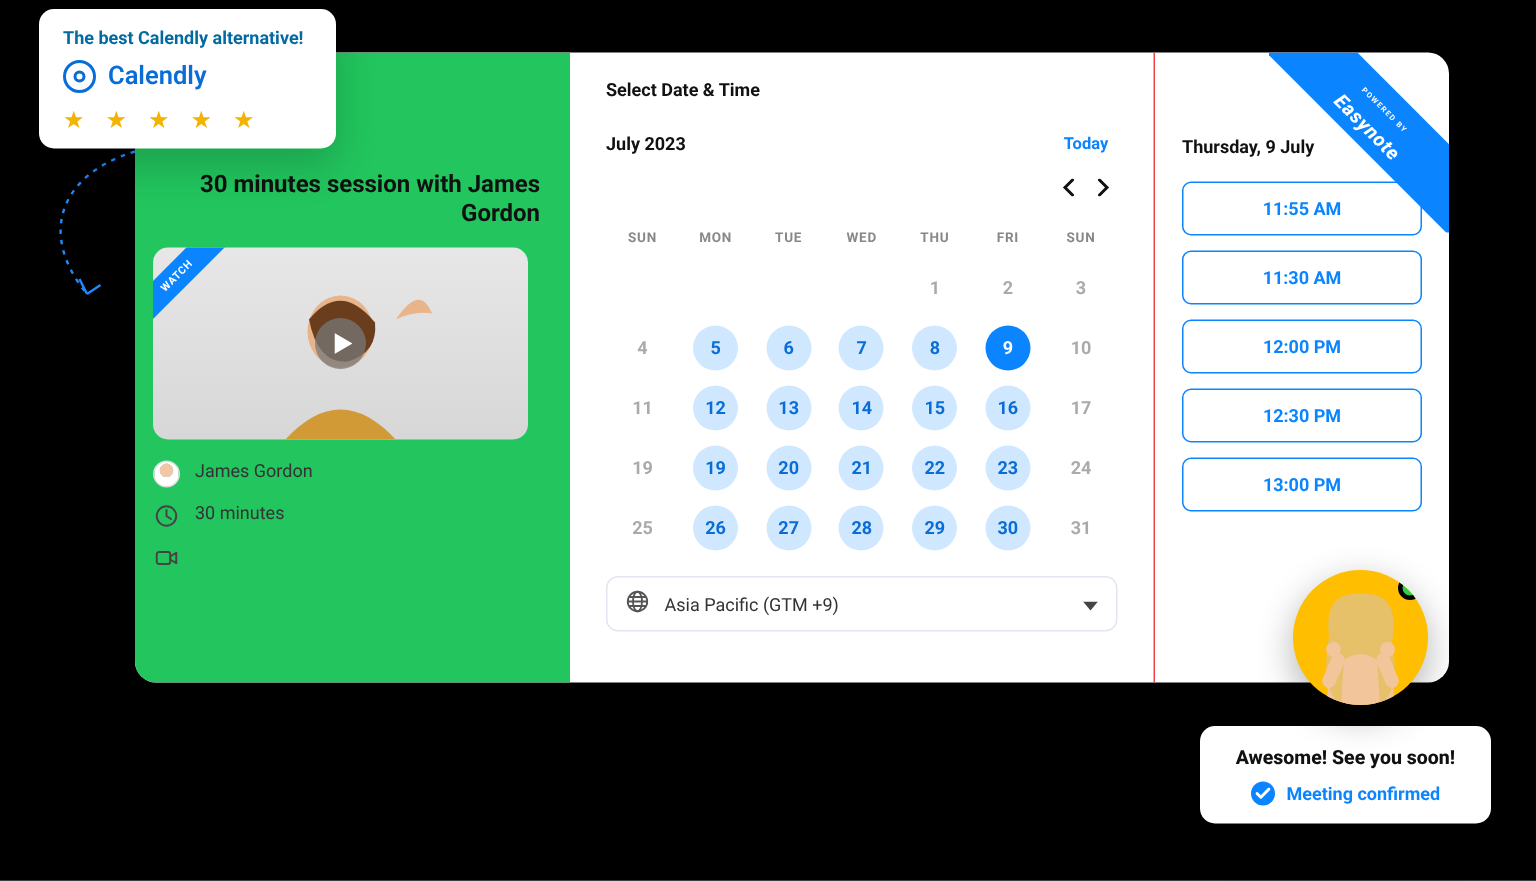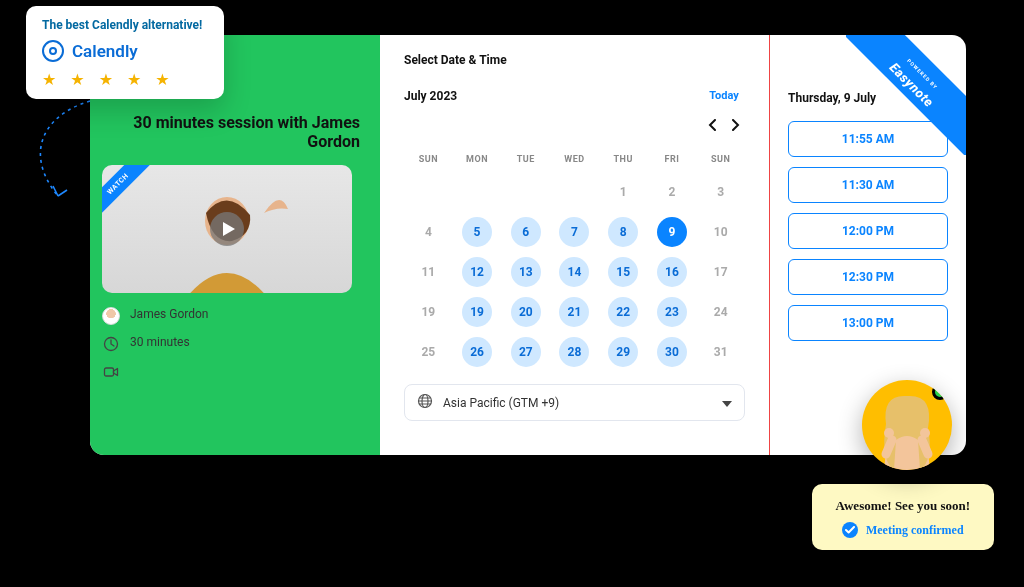--- a/index.html
+++ b/index.html
@@ -190,23 +190,23 @@
     display:flex; align-items:flex-end; justify-content:center;
   }
   .friend .dot {
     position:absolute; top:4px; right:4px; width:16px; height:16px; border-radius:50%;
     background:#2ad14e; border:3px solid #000;
   }
 
   
   .confirm {
     position:absolute; right:30px; top:484px;
-    background:#fef9c3; border-radius:10px; padding:14px 24px 12px 24px;
+    background:#ffffff; border-radius:10px; padding:14px 24px 12px 24px;
     box-shadow: 0 12px 28px rgba(0,0,0,.25);
-    text-align:center; z-index:20;font-family:Liberation Serif, serif;
+    text-align:center; z-index:20;
   }
   .confirm .line1 { font-size:13px; font-weight:800; color:#111; margin-bottom:8px;}
   .confirm .line2 { font-size:12px; font-weight:700; color:#0a84ff; display:flex; align-items:center; justify-content:center; gap:8px;}
   .check {
     width:16px;height:16px;border-radius:50%;background:#0a84ff;display:inline-flex;align-items:center;justify-content:center;
   }
 </style>
 </head>
 <body>
 

